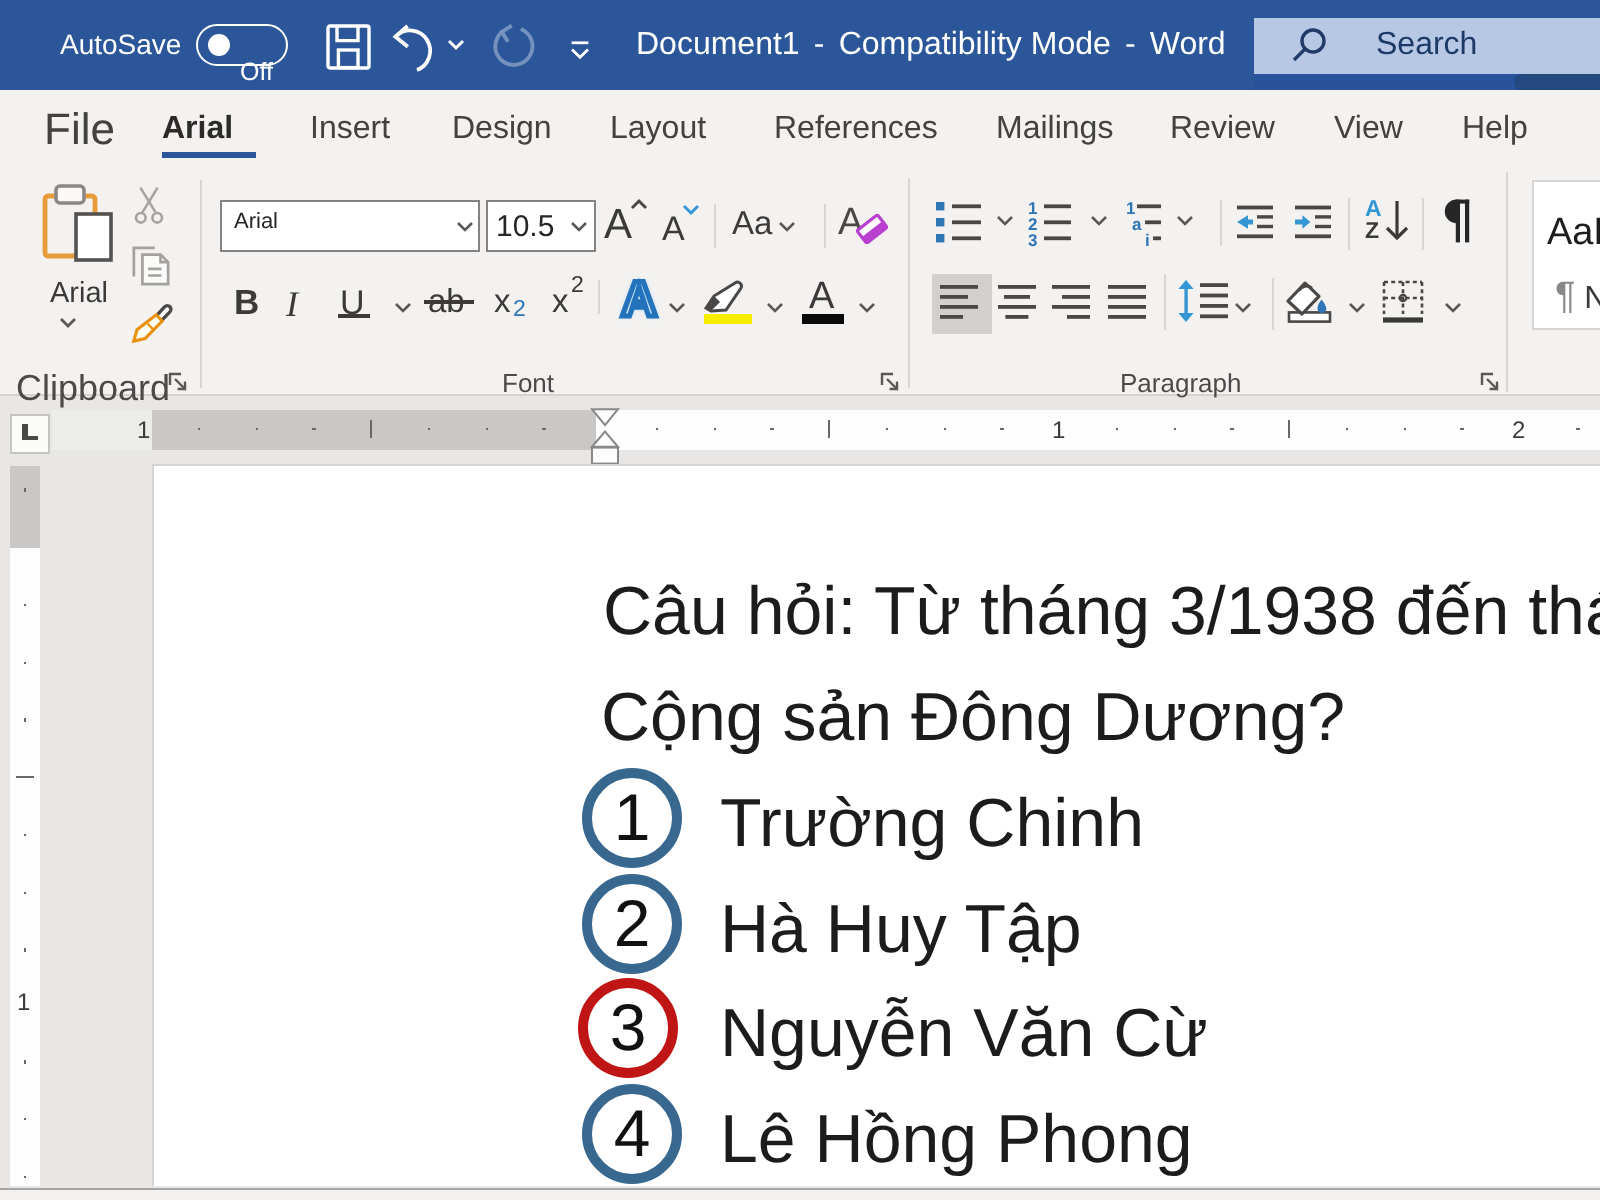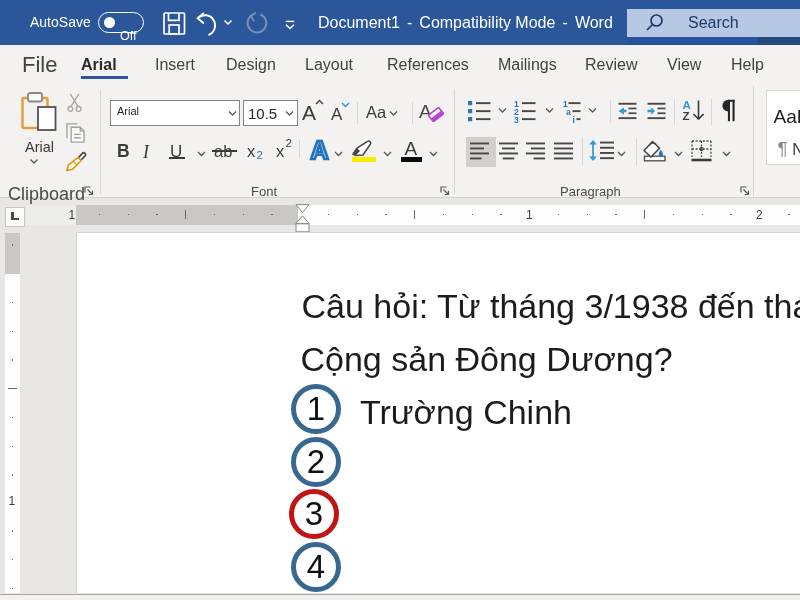--- a/index.html
+++ b/index.html
@@ -393,19 +393,22 @@
 <div class="vtlong" style="top:388px"></div>
 <div class="a" style="left:8.5px;top:494px;font-size:12px;color:#3c3a38;">1</div>
 
 <div class="a" style="left:76px;top:232px;width:724px;height:361px;background:#fff;border-left:1px solid #d6d4d2;border-top:1px solid #d6d4d2;"></div>
 
 <div class="a" style="left:301.5px;top:289.4px;font-size:34px;line-height:34px;color:#1c1c1c;white-space:nowrap;">Câu hỏi: Từ tháng 3/1938 đến tháng 8/1941</div>
 <div class="a" style="left:300.5px;top:341.9px;font-size:34px;line-height:34px;color:#1c1c1c;white-space:nowrap;">Cộng sản Đông Dương?</div>
 <div class="a circ" style="left:291px;top:384px;">1</div>
 <div class="a" style="left:360px;top:395.4px;font-size:34px;line-height:34px;color:#1c1c1c;white-space:nowrap;">Trường Chinh</div>
 <div class="a circ" style="left:291px;top:436.5px;">2</div>
+<div class="a" style="left:360px;top:447.9px;font-size:34px;line-height:34px;color:#1c1c1c;white-space:nowrap;">Hà Huy Tập</div>
 <div class="a circ red" style="left:289px;top:489px;">3</div>
+<div class="a" style="left:360px;top:500.4px;font-size:34px;line-height:34px;color:#1c1c1c;white-space:nowrap;">Nguyễn Văn Cừ</div>
 <div class="a circ" style="left:291px;top:541.5px;">4</div>
+<div class="a" style="left:360px;top:552.9px;font-size:34px;line-height:34px;color:#1c1c1c;white-space:nowrap;">Lê Hồng Phong</div>
 
 <div class="a" style="left:0;top:594px;width:800px;height:1.3px;background:#a8a6a4;"></div>
 <div class="a" style="left:0;top:595.3px;width:800px;height:4.7px;background:#f2f1f0;"></div>
 
 </div>
 
 </body></html>

